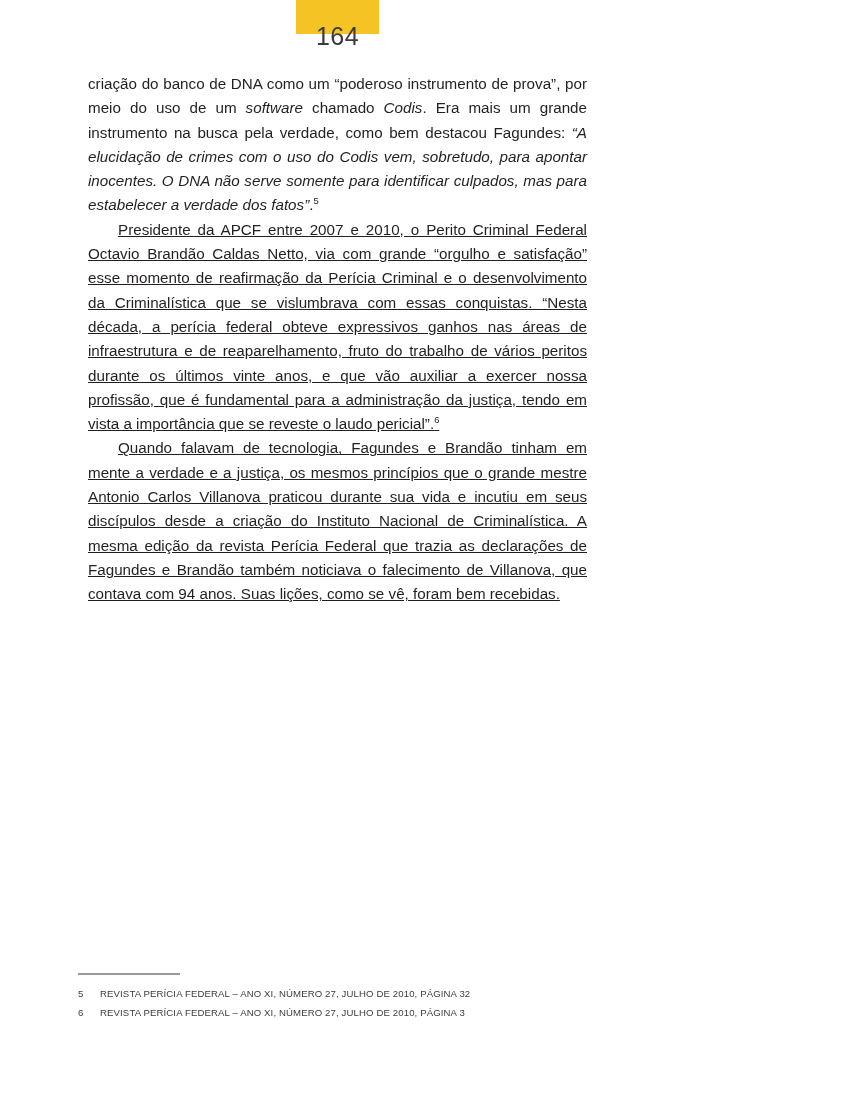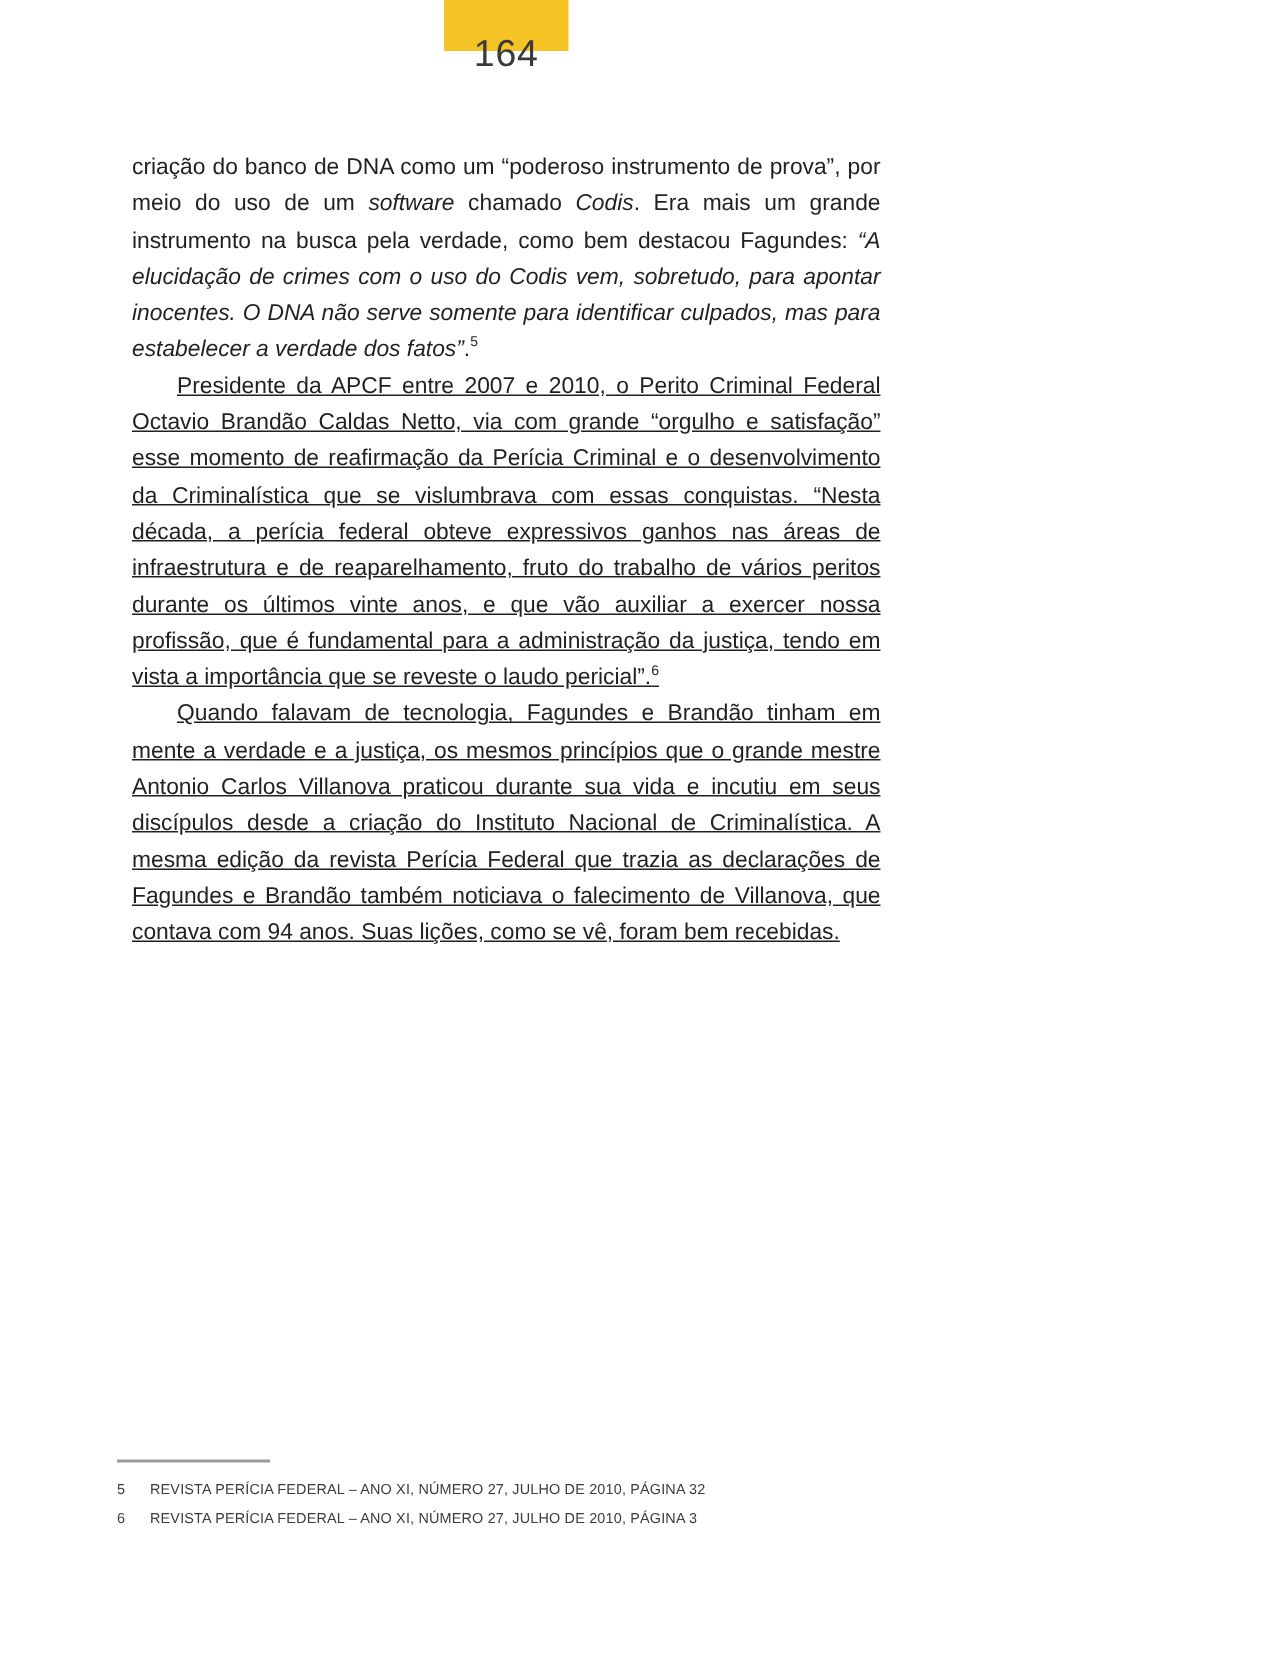--- a/index.html
+++ b/index.html
@@ -39,21 +39,21 @@
     font-size: 25px;
     letter-spacing: 0.5px;
     color: #3a3a3a;
     font-family: "Liberation Sans", sans-serif;
   }
 
   
   .content {
     position: absolute;
     left: 88px;
-    top: 100px;
+    top: 72px;
     width: 499px;
   }
   p.para {
     margin: 0;
     font-size: 15.2px;
     line-height: 24.3px;
     text-align: justify;
     text-justify: inter-word;
     color: #231f20;
     hyphens: manual;

